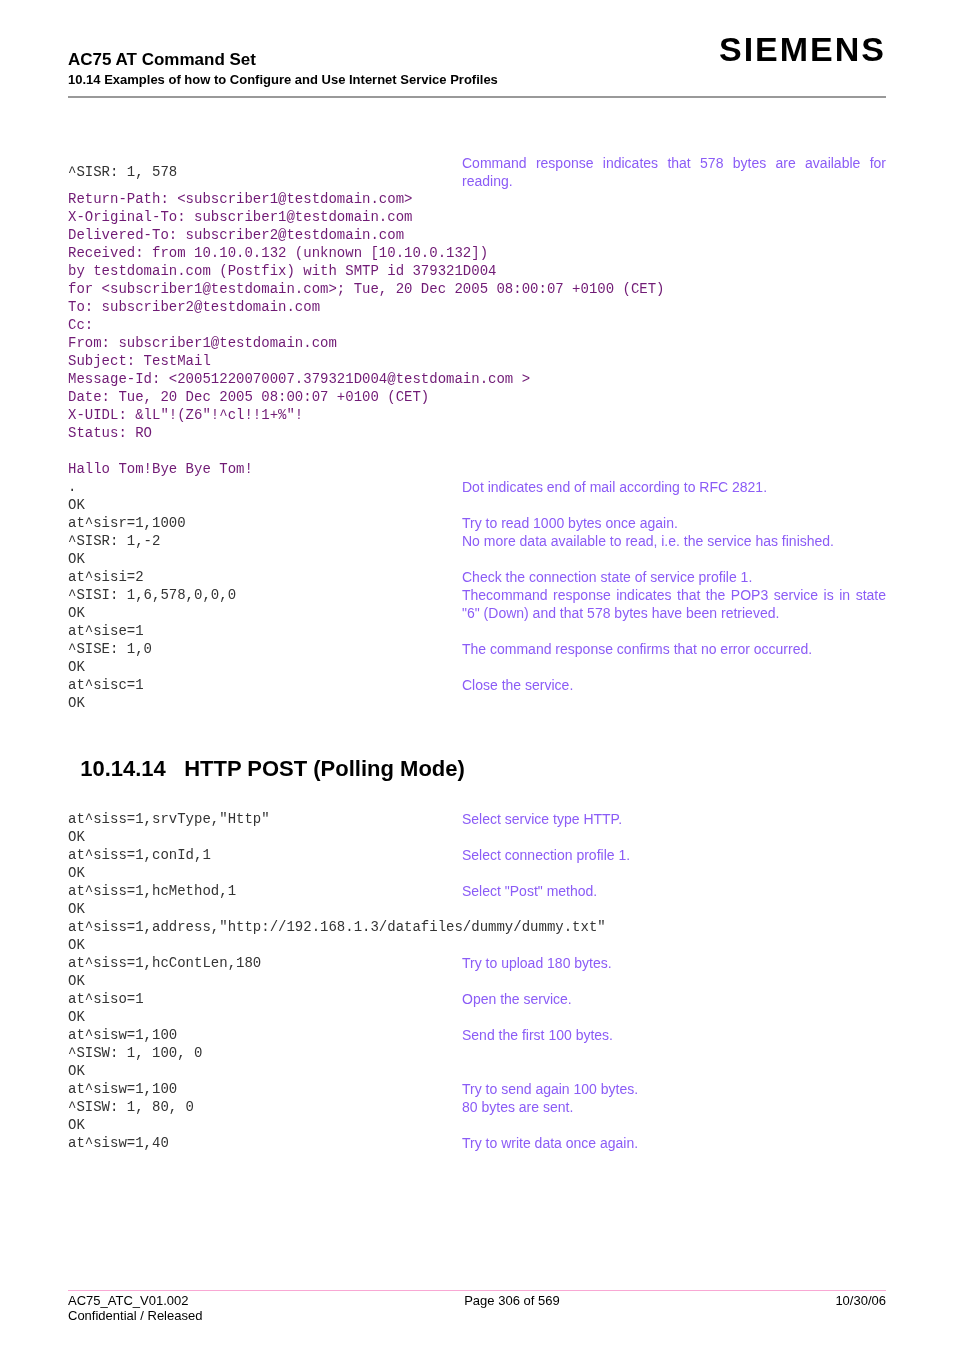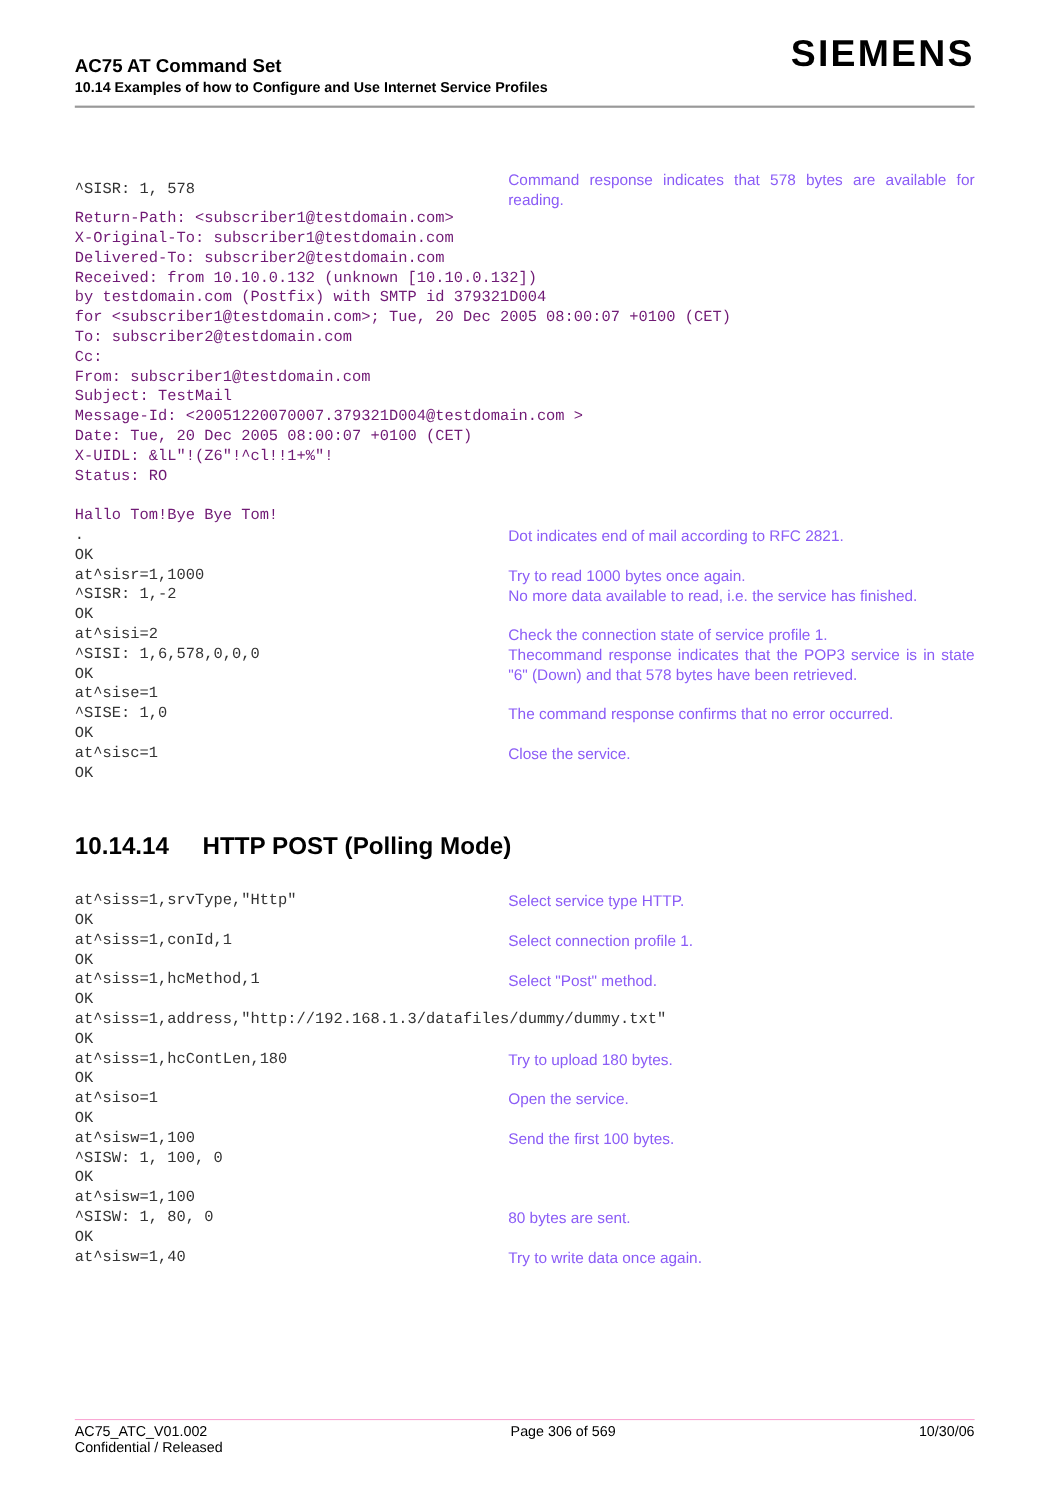--- a/index.html
+++ b/index.html
@@ -83,20 +83,21 @@
   }
   .section-heading {
     font-size: 22px;
     font-weight: bold;
     margin-top: 44px;
     margin-bottom: 10px;
   }
   .section-heading .num {
     display: inline-block;
     min-width: 110px;
+    text-align: center;
   }
   .footer {
     position: absolute;
     left: 68px;
     right: 68px;
     bottom: 28px;
     border-top: 1px solid #f9a8d4;
     font-size: 13px;
     padding-top: 2px;
   }
@@ -255,20 +256,21 @@
         <div class="row">
           <div class="left-col">^SISW: 1, 100, 0</div>
           <div class="right-col"></div>
         </div>
         <div class="row">
           <div class="left-col">OK</div>
           <div class="right-col"></div>
         </div>
         <div class="row">
           <div class="left-col">at^sisw=1,100</div>
+          <div class="right-col">Try to send again 100 bytes.</div>
         </div>
         <div class="row">
           <div class="left-col">^SISW: 1, 80, 0</div>
           <div class="right-col">80 bytes are sent.</div>
         </div>
         <div class="row">
           <div class="left-col">OK</div>
           <div class="right-col"></div>
         </div>
         <div class="row">

